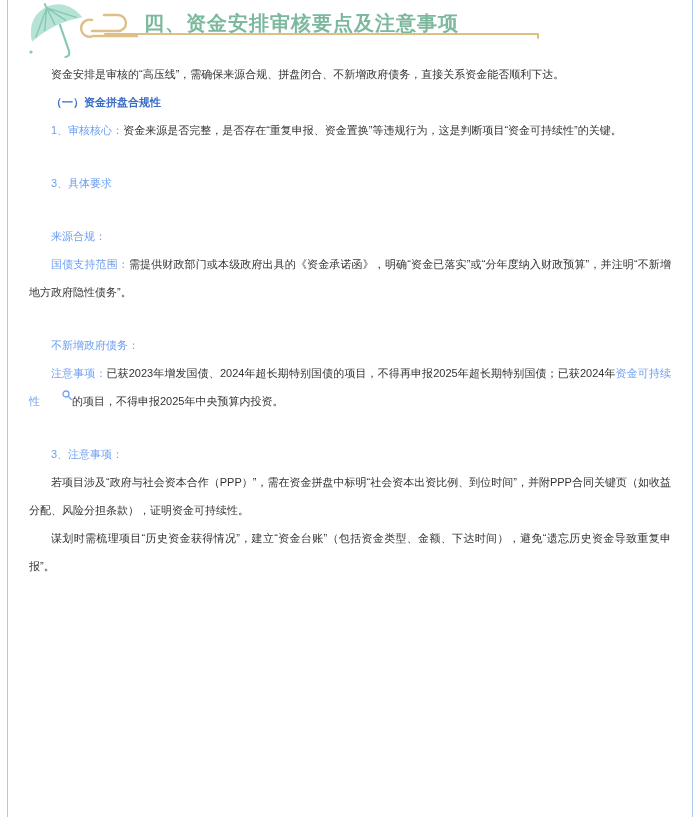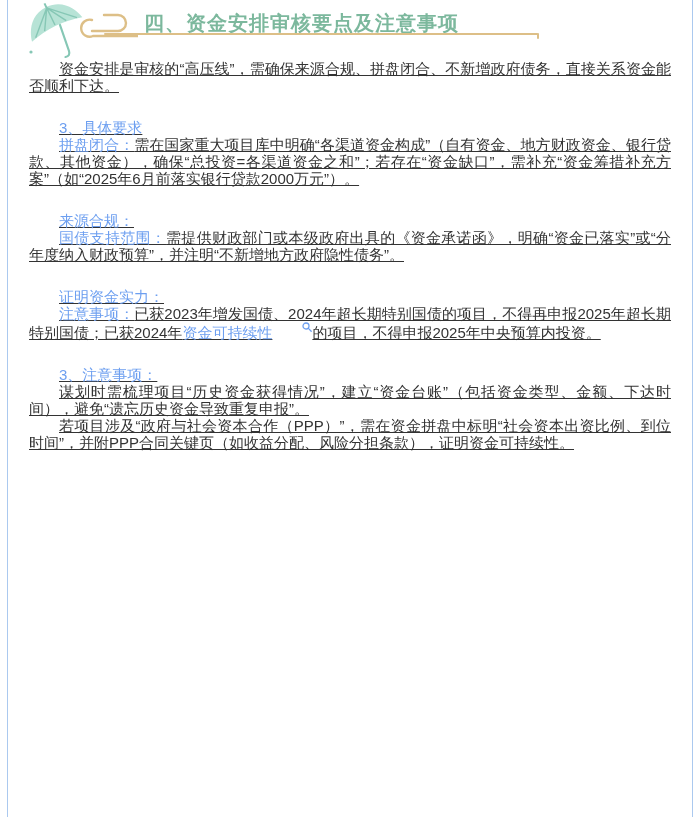--- a/index.html
+++ b/index.html
@@ -16,22 +16,22 @@
   .header{position:relative;height:54px;z-index:2;text-align:center;}
   .umbrella{position:absolute;left:24px;top:1px;width:62px;height:58px;}
   .scroll{position:absolute;left:72px;top:12px;width:66px;height:26px;}
   .title{position:absolute;left:144px;top:10px;font-size:20px;font-weight:bold;
          color:var(--title-green);letter-spacing:1px;white-space:nowrap;}
   .underline{position:absolute;left:104px;top:33px;width:434px;height:2px;
              background:var(--gold);border-radius:2px;}
   .underline::after{content:"";position:absolute;right:-1px;top:0;width:2px;height:6px;
              background:var(--gold);border-radius:1px;}
   
-  .content{position:relative;padding:6px 29px 0 29px;font-size:15px;line-height:17px;
-           color:var(--body-text);z-index:1;text-decoration:underline;}
+  .content{position:relative;padding:6px 29px 0 29px;font-size:11px;line-height:28px;
+           color:var(--body-text);z-index:1;}
   .content p{text-indent:2em;margin:0;text-align:justify;}
   .content p.gap{margin-top:25px;}
   .content p.h2{color:var(--section-blue);font-weight:bold;}
   .lead{color:var(--light-blue);}
   .term-link{color:var(--light-blue);cursor:pointer;}
   .search-sup{display:inline-block;vertical-align:super;line-height:0;cursor:pointer;}
   .search-sup svg{width:10px;height:10px;}
 </style>
 </head>
 <body>
@@ -57,27 +57,28 @@
         <path d="M20,8 a8.5,8.5 0 1 0 1,16 H66" stroke="var(--gold)" stroke-width="2.4" stroke-linecap="round"></path>
       </svg>
     </span>
     <span class="title">四、资金安排审核要点及注意事项</span>
     <span class="underline"></span>
   </div>
 
   <div class="content">
     <div>
         <p>资金安排是审核的“高压线”，需确保来源合规、拼盘闭合、不新增政府债务，直接关系资金能否顺利下达。</p>
+        <p class="h2">（一）资金拼盘合规性</p>
+        <p><span class="lead">1、审核核心：</span>资金来源是否完整，是否存在“重复申报、资金置换”等违规行为，这是判断项目“资金可持续性”的关键。</p>
         <p class="gap"><span class="lead">3、具体要求</span></p>
-        <p><span class="lead">拼盘闭合：</span>需在国家重大项目库中明确“各渠道资金构成”（自有资金、地方财政资金、银行贷款、其他资金），确保“总投资=各渠道资金之和”；若存在“资金缺口”，需补充“资金筹措补充方案”（如“2025年6月前落实银行贷款2000万元”）。</p>
         <p class="gap"><span class="lead">来源合规：</span></p>
         <p><span class="lead">国债支持范围：</span>需提供财政部门或本级政府出具的《资金承诺函》，明确“资金已落实”或“分年度纳入财政预算”，并注明“不新增地方政府隐性债务”。</p>
-        <p class="gap"><span class="lead">证明资金实力：</span></p>
+        <p class="gap"><span class="lead">不新增政府债务：</span></p>
         <p><span class="lead">注意事项：</span>已获2023年增发国债、2024年超长期特别国债的项目，不得再申报2025年超长期特别国债；已获2024年<span class="term-link">资金可持续性</span><span class="search-sup"><svg viewBox="0 0 10 10">
               <circle cx="4" cy="4" r="3" stroke="var(--light-blue)" stroke-width="1.3" fill="none"></circle>
               <line x1="6.4" y1="6.4" x2="9.2" y2="9.2" stroke="var(--light-blue)" stroke-width="1.3" stroke-linecap="round"></line>
             </svg></span>的项目，不得申报2025年中央预算内投资。</p>
         <p class="gap"><span class="lead">3、注意事项：</span></p>
+        <p>若项目涉及“政府与社会资本合作（PPP）”，需在资金拼盘中标明“社会资本出资比例、到位时间”，并附PPP合同关键页（如收益分配、风险分担条款），证明资金可持续性。</p>
         <p>谋划时需梳理项目“历史资金获得情况”，建立“资金台账”（包括资金类型、金额、下达时间），避免“遗忘历史资金导致重复申报”。</p>
-        <p>若项目涉及“政府与社会资本合作（PPP）”，需在资金拼盘中标明“社会资本出资比例、到位时间”，并附PPP合同关键页（如收益分配、风险分担条款），证明资金可持续性。</p>
       </div>
   </div>
 </div>
 
 </body></html>

